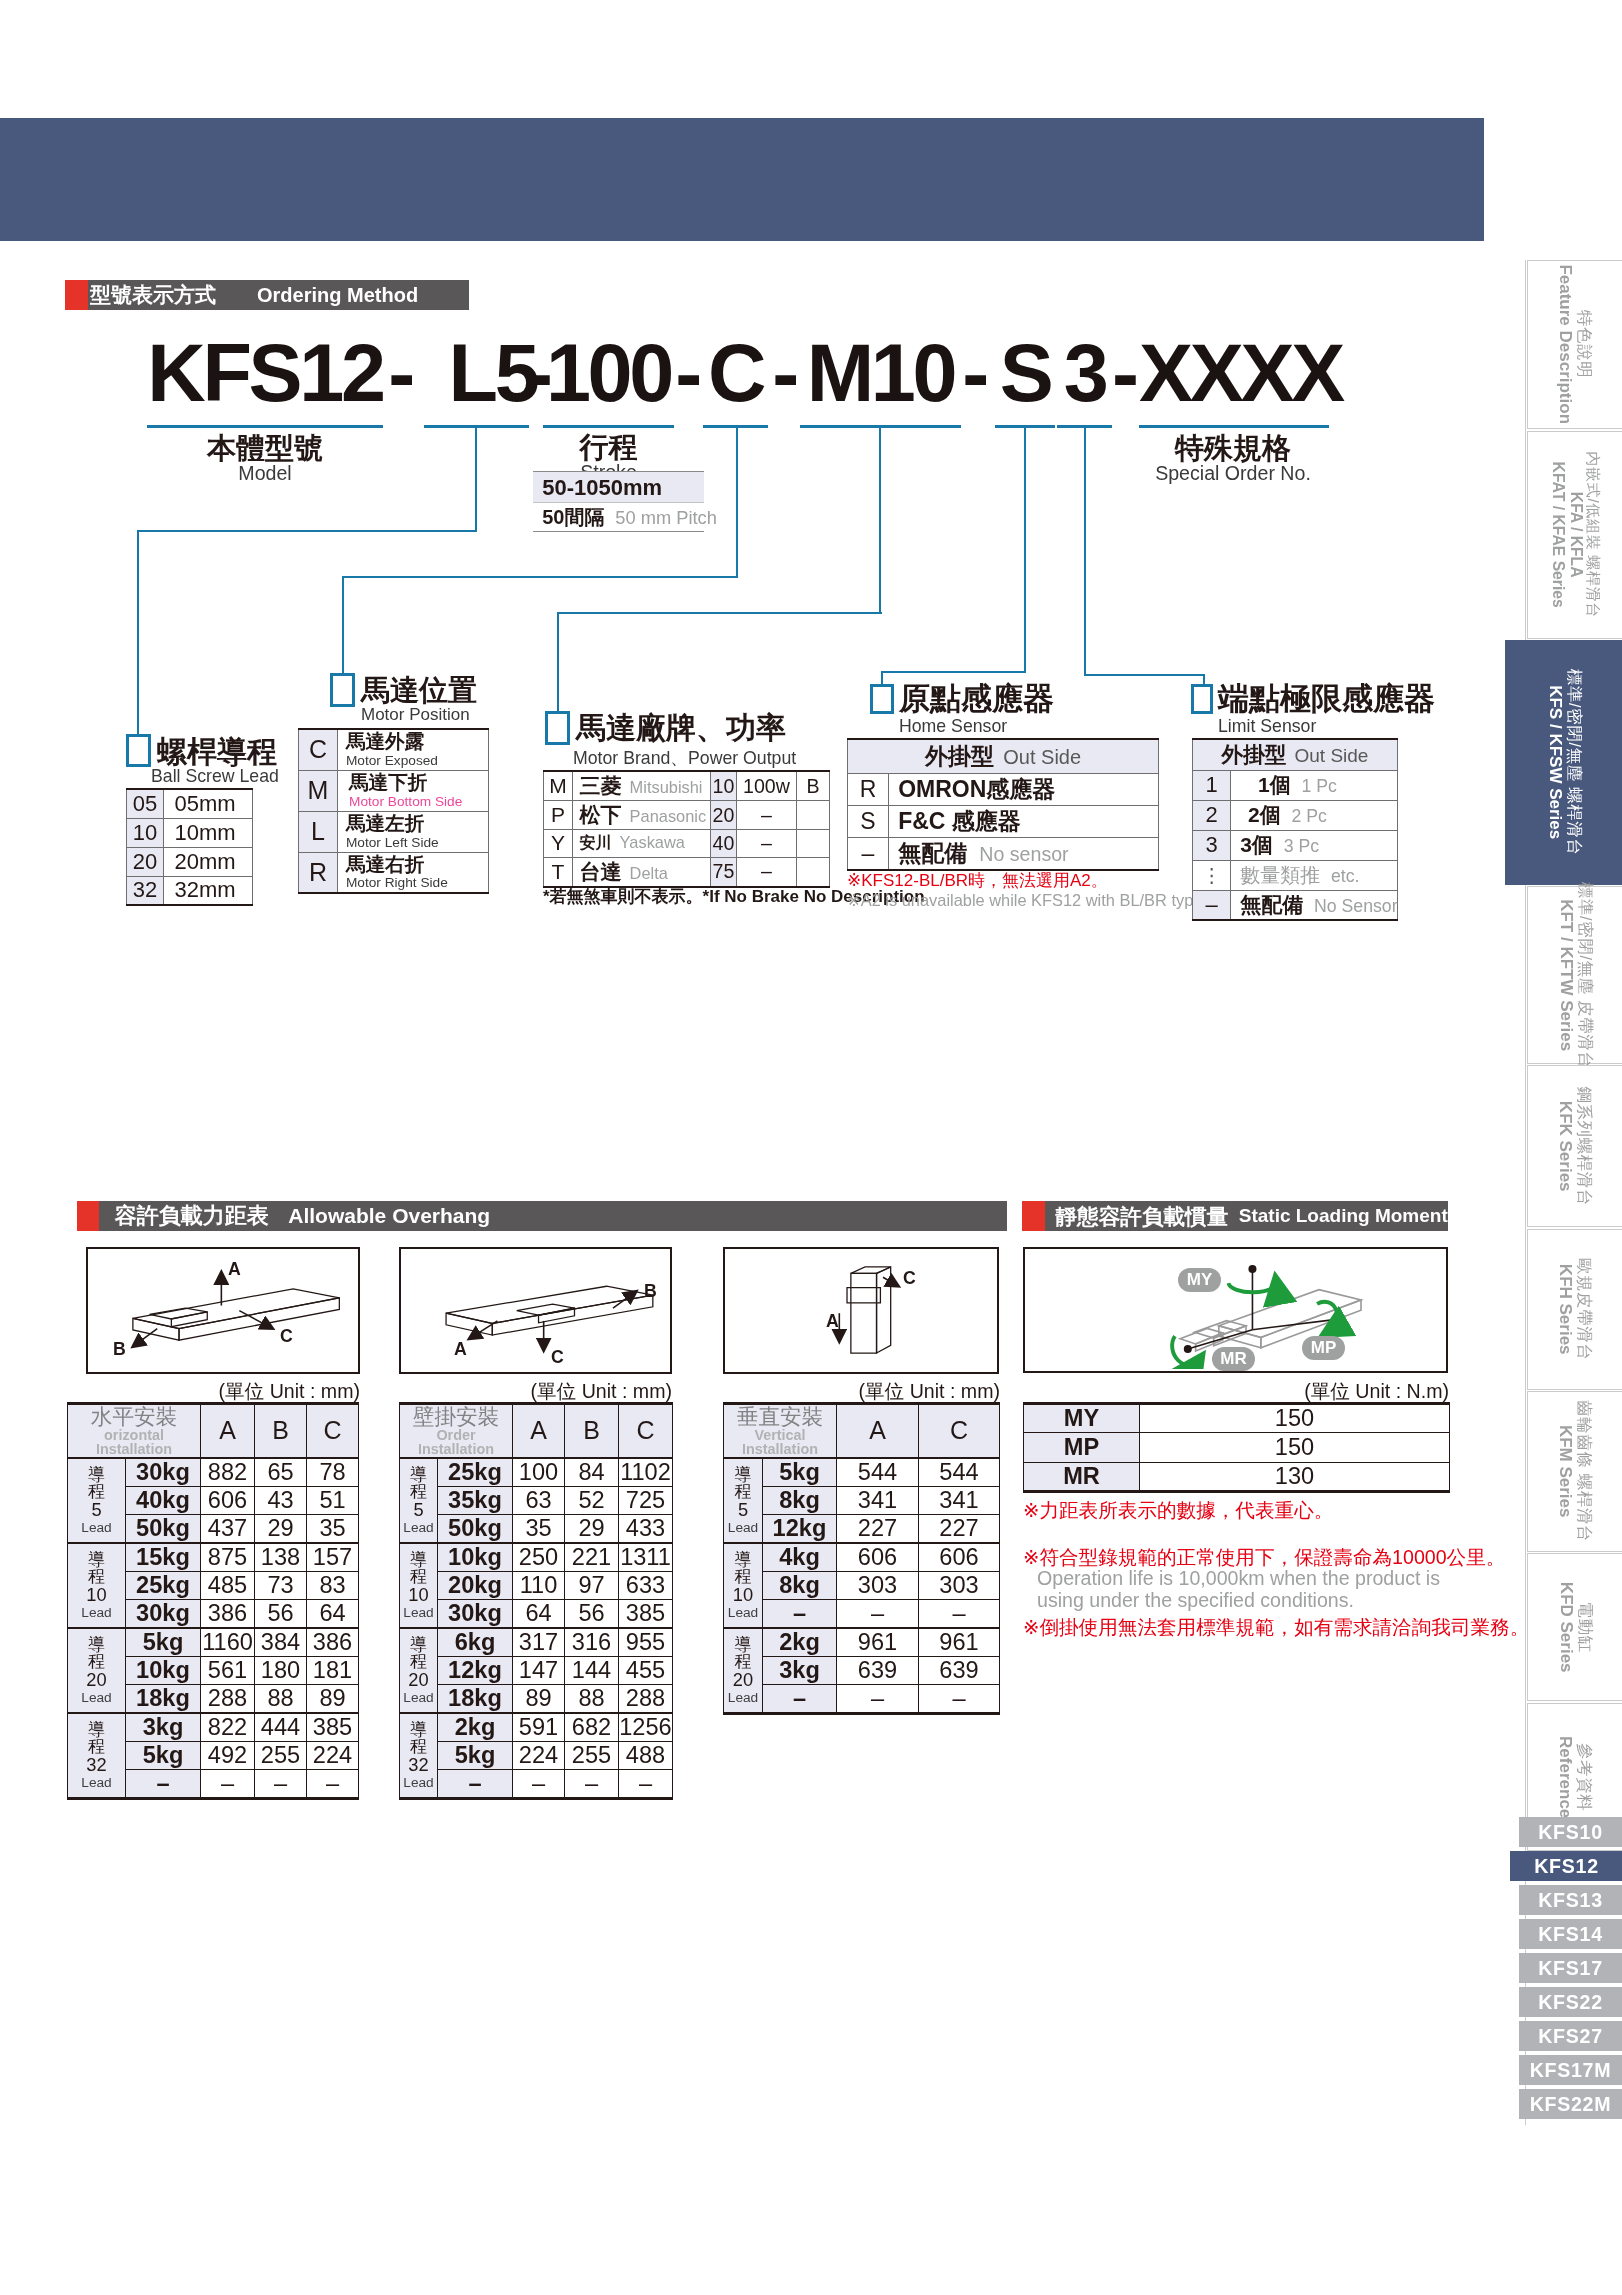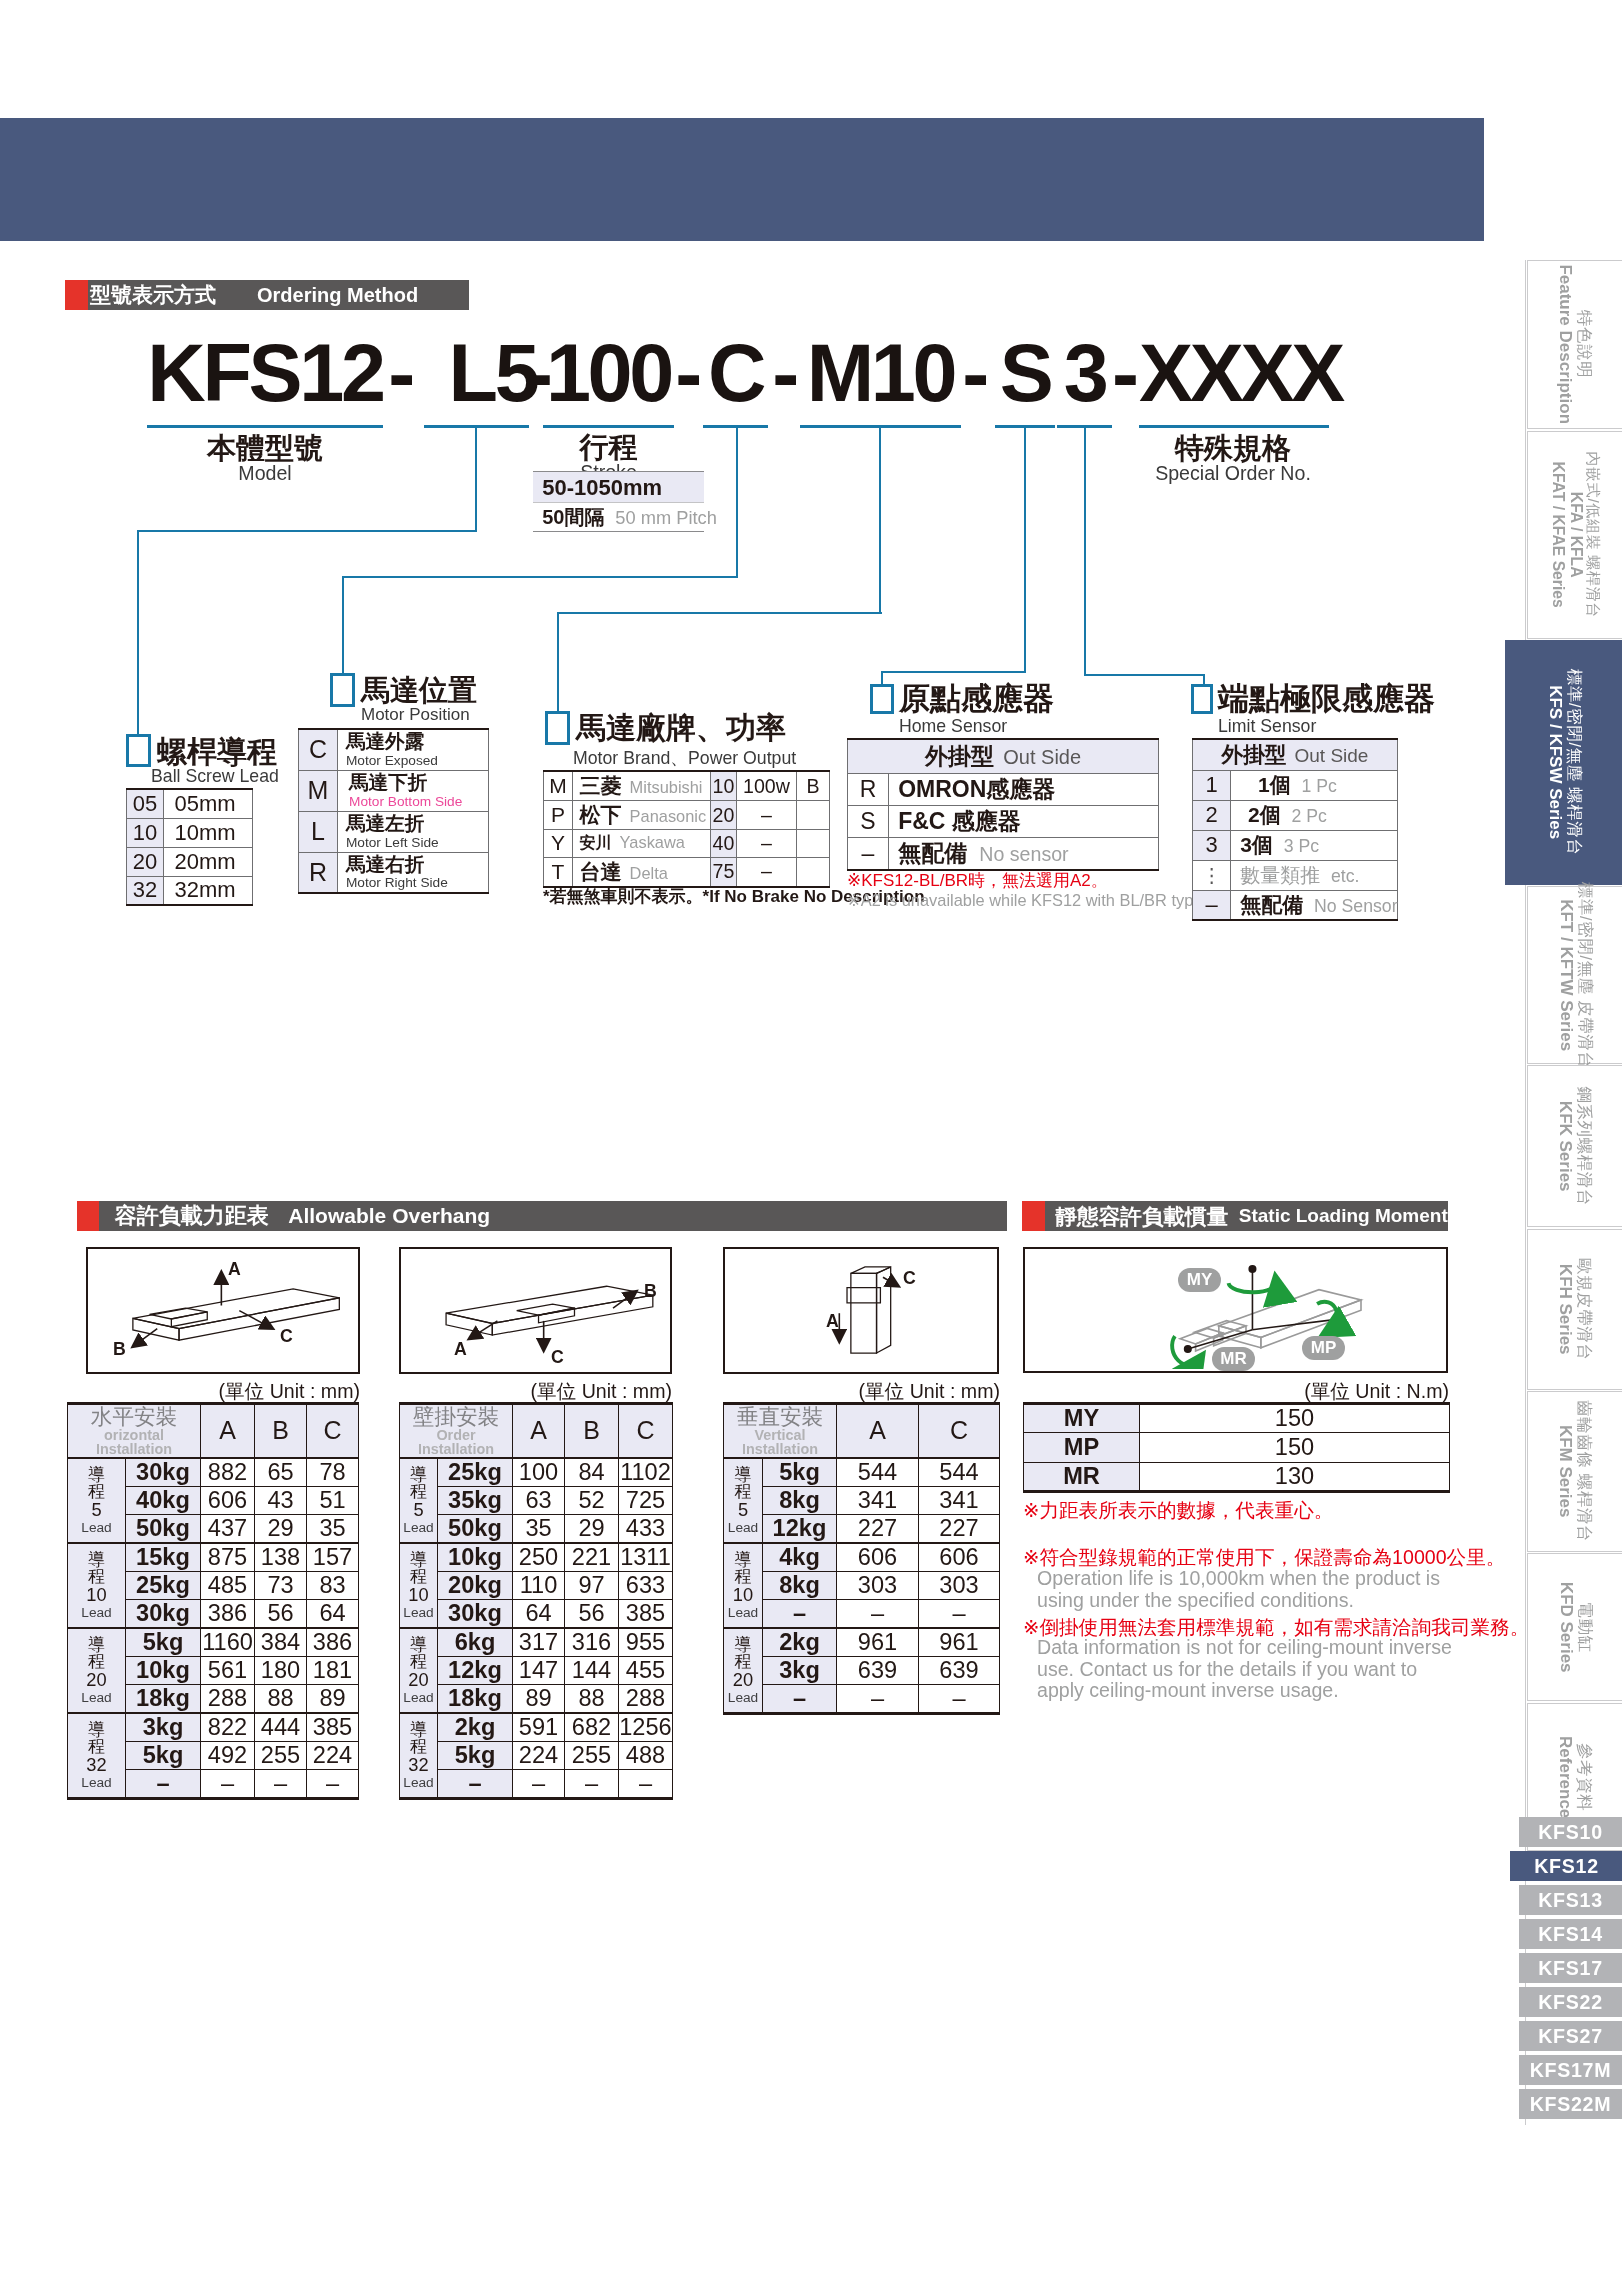--- a/index.html
+++ b/index.html
@@ -772,21 +772,20 @@
       <td class="lav" style="font-weight:700;font-size:23.6px">MR</td>
       <td style="font-size:23.6px">130</td>
         </tr>
   </tbody>
     </table>
 
   <div class="note-red" style="left:1023px;top:1497px">※力距表所表示的數據，代表重心。</div>
   <div class="note-red" style="left:1023px;top:1544px">※符合型錄規範的正常使用下，保證壽命為10000公里。</div>
   <div class="note-gray" style="left:1037px;top:1568px;width:419px">Operation life is 10,000km when the product is using under the specified conditions.</div>
   <div class="note-red" style="left:1023px;top:1614px">※倒掛使用無法套用標準規範，如有需求請洽詢我司業務。</div>
-  <div class="note-gray" style="left:1037px;top:1637px;width:419px">Data information is not for ceiling-mount inverse use. Contact us for the details if you want to apply ceiling-mount inverse usage.</div>
 
   <div class="abs" style="left:1525px;top:260px;width:1.3px;height:1865px;background:#cbcbcd"></div>
 
   <div class="sidetab" style="left:1527px;top:260px;width:96px;height:169px">
     <div class="rot">
         <div class="s-zh">特色說明</div>
       <div class="s-en">Feature Description</div>
       </div>
     </div>
 

